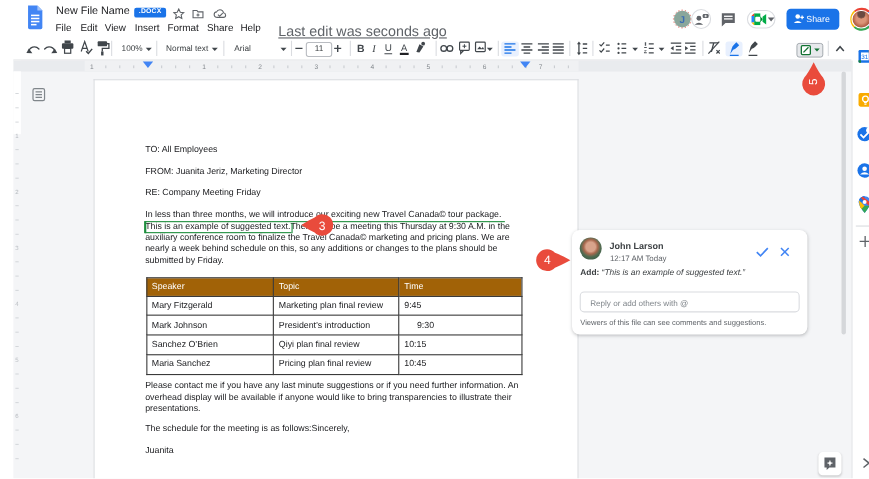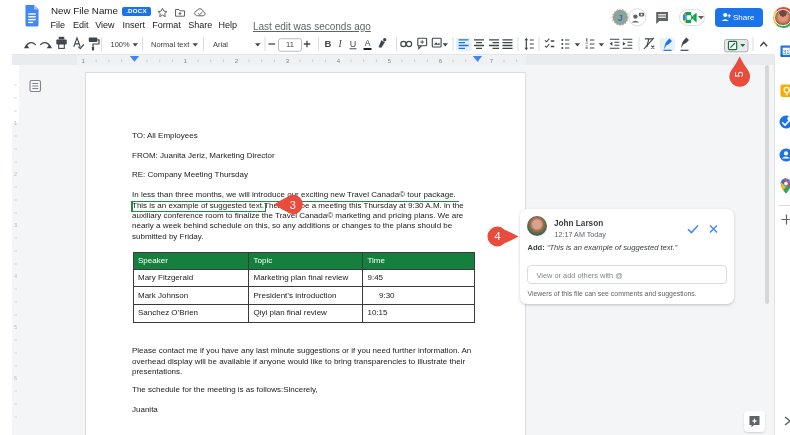--- a/index.html
+++ b/index.html
@@ -45,21 +45,21 @@
   </g>
  </svg>
  <div class="abs" style="left:0;top:19.5px;width:790px;font-size:9px;color:#202124;white-space:nowrap">
   <span class="abs" style="left:38.4px">File</span>
   <span class="abs" style="left:61.1px">Edit</span>
   <span class="abs" style="left:83.2px">View</span>
   <span class="abs" style="left:110.5px">Insert</span>
   <span class="abs" style="left:140.2px">Format</span>
   <span class="abs" style="left:176.2px">Share</span>
   <span class="abs" style="left:206.6px">Help</span>
-  <span class="abs" style="left:241px;top:1px;font-size:10px;color:#5f6368;text-decoration:underline">Last edit was seconds ago</span>
+  <span class="abs" style="left:241px;top:1px;font-size:13px;color:#5f6368;text-decoration:underline">Last edit was seconds ago</span>
  </div>
 
  <svg class="abs" style="left:599px;top:8px" width="36" height="19" viewBox="0 0 36 19">
   <circle cx="9.3" cy="9.3" r="7.6" fill="#8aa69b"></circle>
   <circle cx="9.3" cy="9.3" r="8.1" fill="none" stroke="#e06055" stroke-width="0.9" stroke-dasharray="1.1 2"></circle>
   <text x="9.3" y="12.5" font-size="9" font-weight="bold" fill="#3b6cb4" text-anchor="middle" font-family="Liberation Sans">J</text>
   <circle cx="26.4" cy="9.3" r="8.6" fill="#fff" stroke="#dadce0" stroke-width="1"></circle>
   <circle cx="24.4" cy="8.6" r="2.2" fill="#5f6368"></circle>
   <path d="M20.5 14.5 Q24.4 10.8 28.3 14.5 Z" fill="#5f6368"></path>
   <rect x="27.8" y="4.8" width="5.4" height="3.6" rx="1.1" fill="#5f6368"></rect>
@@ -257,74 +257,79 @@
 <div class="abs" style="left:732px;top:411px;width:20.5px;height:20.5px;background:#fff;border-radius:4px;box-shadow:0 1px 2px rgba(0,0,0,.15)"></div>
 <svg class="abs" style="left:736px;top:415px" width="13" height="13" viewBox="0 0 13 13">
  <path d="M1.5 1 H11.5 V10 H6 L3.5 12.3 V10 H1.5 Z" fill="#5f6368"></path>
  <path d="M6.5 3 L7.3 5.2 L9.5 6 L7.3 6.8 L6.5 9 L5.7 6.8 L3.5 6 L5.7 5.2 Z" fill="#fff"></path>
 </svg>
 </div>
 
 <div id="doc" style="position:absolute;left:0;top:0;font-size:8px;color:#202124;line-height:10.35px;white-space:nowrap">
  <div class="abs" style="left:120px;top:130.9px">TO: All Employees</div>
  <div class="abs" style="left:120px;top:151.2px">FROM: Juanita Jeriz, Marketing Director</div>
- <div class="abs" style="left:120px;top:170.2px">RE: Company Meeting Thursday</div>
+ <div class="abs" style="left:120px;top:170.2px">RE: Company Meeting Friday</div>
  <div class="abs" style="left:120px;top:190.4px">In less than three months, we will introduce our exciting new Travel Canada© tour package.<br>This is an example of suggested text.There will be a meeting this Thursday at 9:30 A.M. in the<br>auxiliary conference room to finalize the Travel Canada© marketing and pricing plans. We are<br>nearly a week behind schedule on this, so any additions or changes to the plans should be<br>submitted by Friday.</div>
 
  <div class="abs" style="left:120px;top:200.6px;width:327px;height:1.3px;background:#1e8e3e"></div>
  <div class="abs" style="left:119.4px;top:200.6px;width:1.3px;height:11.8px;background:#1e8e3e"></div>
  <div class="abs" style="left:120px;top:211.1px;width:133px;height:1.3px;background:#1e8e3e"></div>
  <div class="abs" style="left:252.9px;top:202.6px;width:1.3px;height:9.8px;background:#1e8e3e"></div>
 
  <table class="abs" style="left:120.5px;top:252px;width:341px;border-collapse:collapse;font-size:8px;color:#202124;table-layout:fixed">
   <colgroup>
           <col style="width:115.5px">
           <col style="width:114px">
           <col style="width:111.5px">
         </colgroup>
   <tbody>
-          <tr style="height:16.5px;background:#15803d;color:#fff">
+          <tr style="height:16.5px;background:#a16207;color:#fff">
             <td style="border:1px solid #3a3a3a;padding:0 0 0 4.5px">Speaker</td>
             <td style="border:1px solid #3a3a3a;padding:0 0 0 4.5px">Topic</td>
             <td style="border:1px solid #3a3a3a;padding:0 0 0 4.5px">Time</td>
           </tr>
   <tr style="height:17.9px">
             <td style="border:1px solid #3a3a3a;padding:0 0 0 4.5px">Mary Fitzgerald</td>
             <td style="border:1px solid #3a3a3a;padding:0 0 0 4.5px">Marketing plan final review</td>
             <td style="border:1px solid #3a3a3a;padding:0 0 0 4.5px">9:45</td>
           </tr>
   <tr style="height:17.8px">
             <td style="border:1px solid #3a3a3a;padding:0 0 0 4.5px">Mark Johnson</td>
             <td style="border:1px solid #3a3a3a;padding:0 0 0 4.5px">President’s introduction</td>
             <td style="border:1px solid #3a3a3a;padding:0 0 0 16px">9:30</td>
           </tr>
   <tr style="height:17.9px">
             <td style="border:1px solid #3a3a3a;padding:0 0 0 4.5px">Sanchez O’Brien</td>
             <td style="border:1px solid #3a3a3a;padding:0 0 0 4.5px">Qiyi plan final review</td>
             <td style="border:1px solid #3a3a3a;padding:0 0 0 4.5px">10:15</td>
+          </tr>
+  <tr style="height:17.8px">
+            <td style="border:1px solid #3a3a3a;padding:0 0 0 4.5px">Maria Sanchez</td>
+            <td style="border:1px solid #3a3a3a;padding:0 0 0 4.5px">Pricing plan final review</td>
+            <td style="border:1px solid #3a3a3a;padding:0 0 0 4.5px">10:45</td>
           </tr>
  </tbody>
       </table>
  <div class="abs" style="left:120px;top:346.2px">Please contact me if you have any last minute suggestions or if you need further information. An<br>overhead display will be available if anyone would like to bring transparencies to illustrate their<br>presentations.</div>
  <div class="abs" style="left:120px;top:385.3px">The schedule for the meeting is as follows:Sincerely,</div>
  <div class="abs" style="left:120px;top:405px">Juanita</div>
 </div>
 
 <div id="card">
  <div class="abs" style="left:508px;top:208.5px;width:213.5px;height:95.5px;background:#fff;border-radius:7px;box-shadow:0 1px 3px rgba(60,64,67,.28)"></div>
  <div class="abs" style="left:515px;top:216px;width:20px;height:20px;border-radius:50%;background:radial-gradient(circle at 50% 42%,#d8a38b 0 28%,#a8684e 42%,#4e6b51 60%,#33513f 100%)"></div>
  <div class="abs" style="left:542px;top:218.5px;font-size:8.2px;font-weight:bold;color:#3c4043">John Larson</div>
  <div class="abs" style="left:542.5px;top:229.5px;font-size:7.2px;color:#5f6368">12:17 AM Today</div>
  <svg class="abs" style="left:675px;top:223.5px" width="32" height="10" viewBox="0 0 32 10">
   <path d="M1 5.2 L4.4 8.6 L11 1.6" stroke="#4285f4" stroke-width="1.5" fill="none"></path>
   <path d="M23 1.5 L30 8.5 M30 1.5 L23 8.5" stroke="#4285f4" stroke-width="1.4" fill="none"></path>
  </svg>
  <div class="abs" style="left:515.5px;top:243px;font-size:7.6px;color:#3c4043;white-space:nowrap"><b>Add:</b> <i>“This is an example of suggested text.”</i></div>
  <div class="abs" style="left:515px;top:265px;width:200px;height:18.5px;border:1px solid #dadce0;border-radius:4px"></div>
- <div class="abs" style="left:524.5px;top:270.5px;font-size:7.4px;color:#80868b">View or add others with @</div>
+ <div class="abs" style="left:524.5px;top:270.5px;font-size:7.4px;color:#80868b">Reply or add others with @</div>
  <div class="abs" style="left:515.5px;top:289.8px;font-size:6.9px;color:#5f6368">Viewers of this file can see comments and suggestions.</div>
 </div>
 
 <div id="pins">
 <svg class="abs" style="left:258px;top:191px" width="36" height="28" viewBox="0 0 36 28">
  <path d="M4 13.5 Q12 8.3 16 6.7 A9.8 9.8 0 1 1 16 20.3 Q12 18.7 4 13.5 Z" fill="#e94b3c"></path>
  <text x="22.9" y="17.8" font-size="11" fill="#fff" text-anchor="middle" font-family="Liberation Sans">3</text>
 </svg>
 <svg class="abs" style="left:460.5px;top:220px" width="47" height="33" viewBox="0 0 47 33">
  <path d="M45.5 16.5 Q36 11.4 31.5 9.7 A9.9 9.9 0 1 0 31.5 23.3 Q36 21.6 45.5 16.5 Z" fill="#e94b3c"></path>

